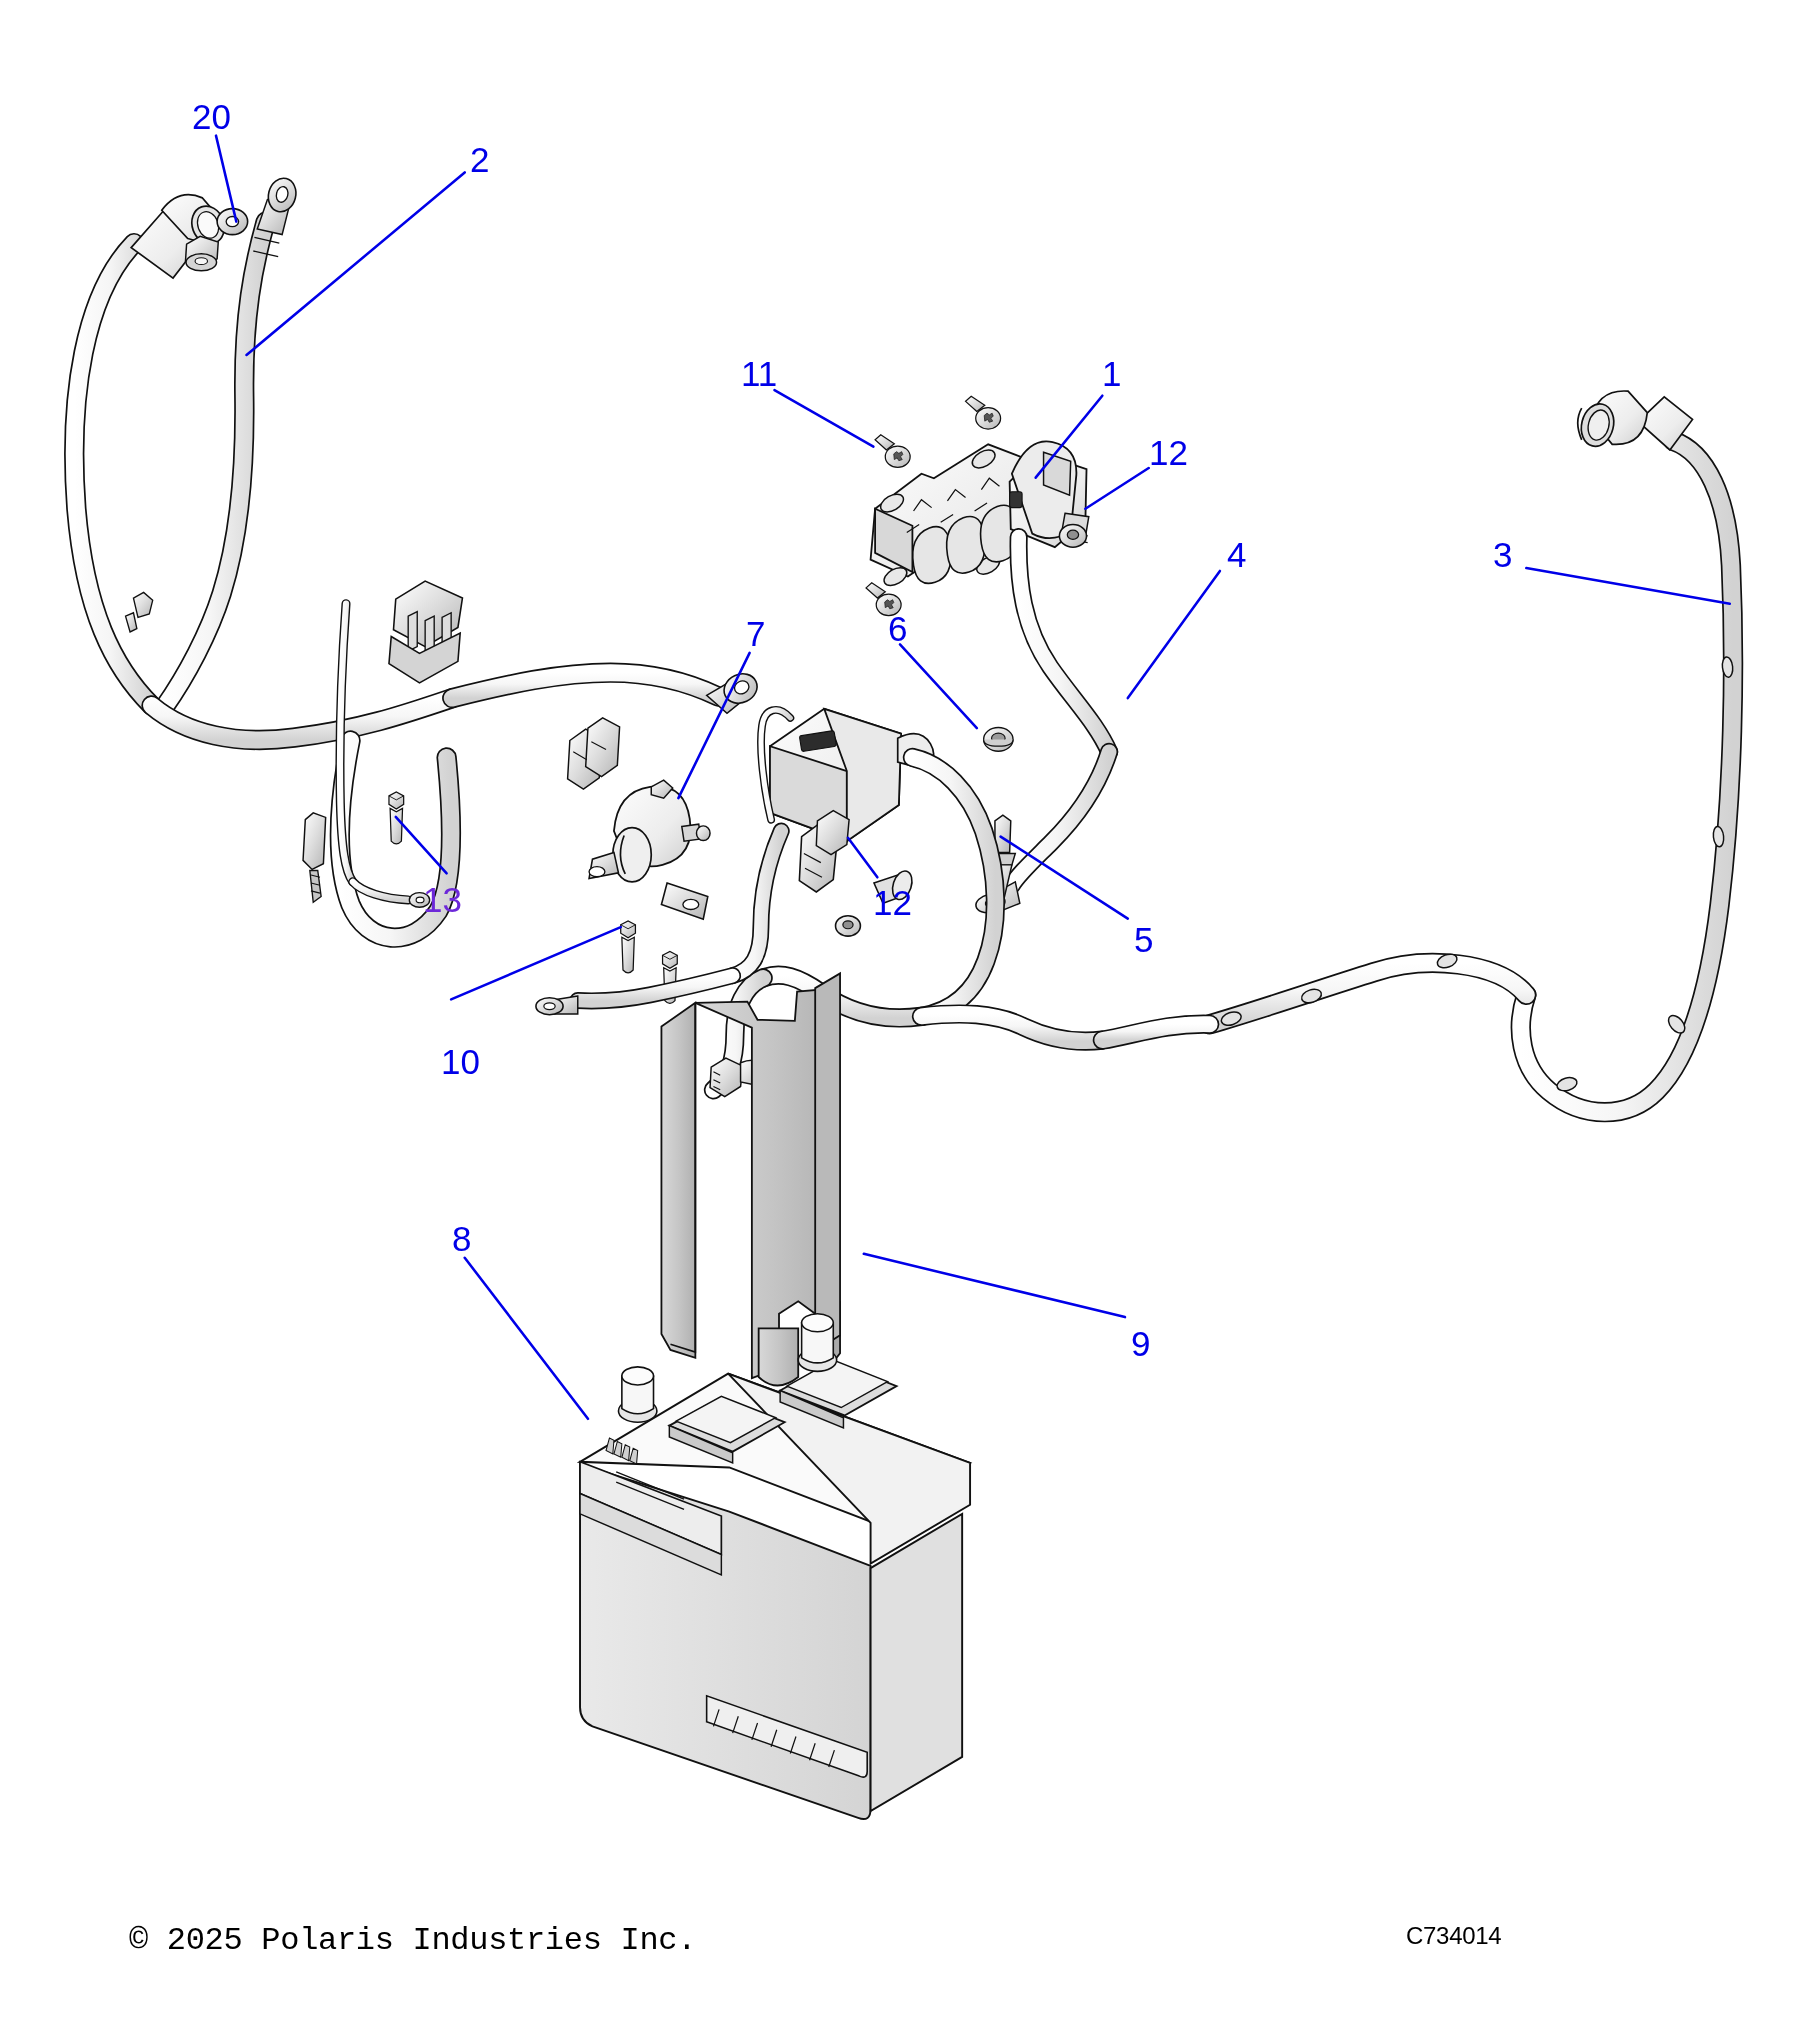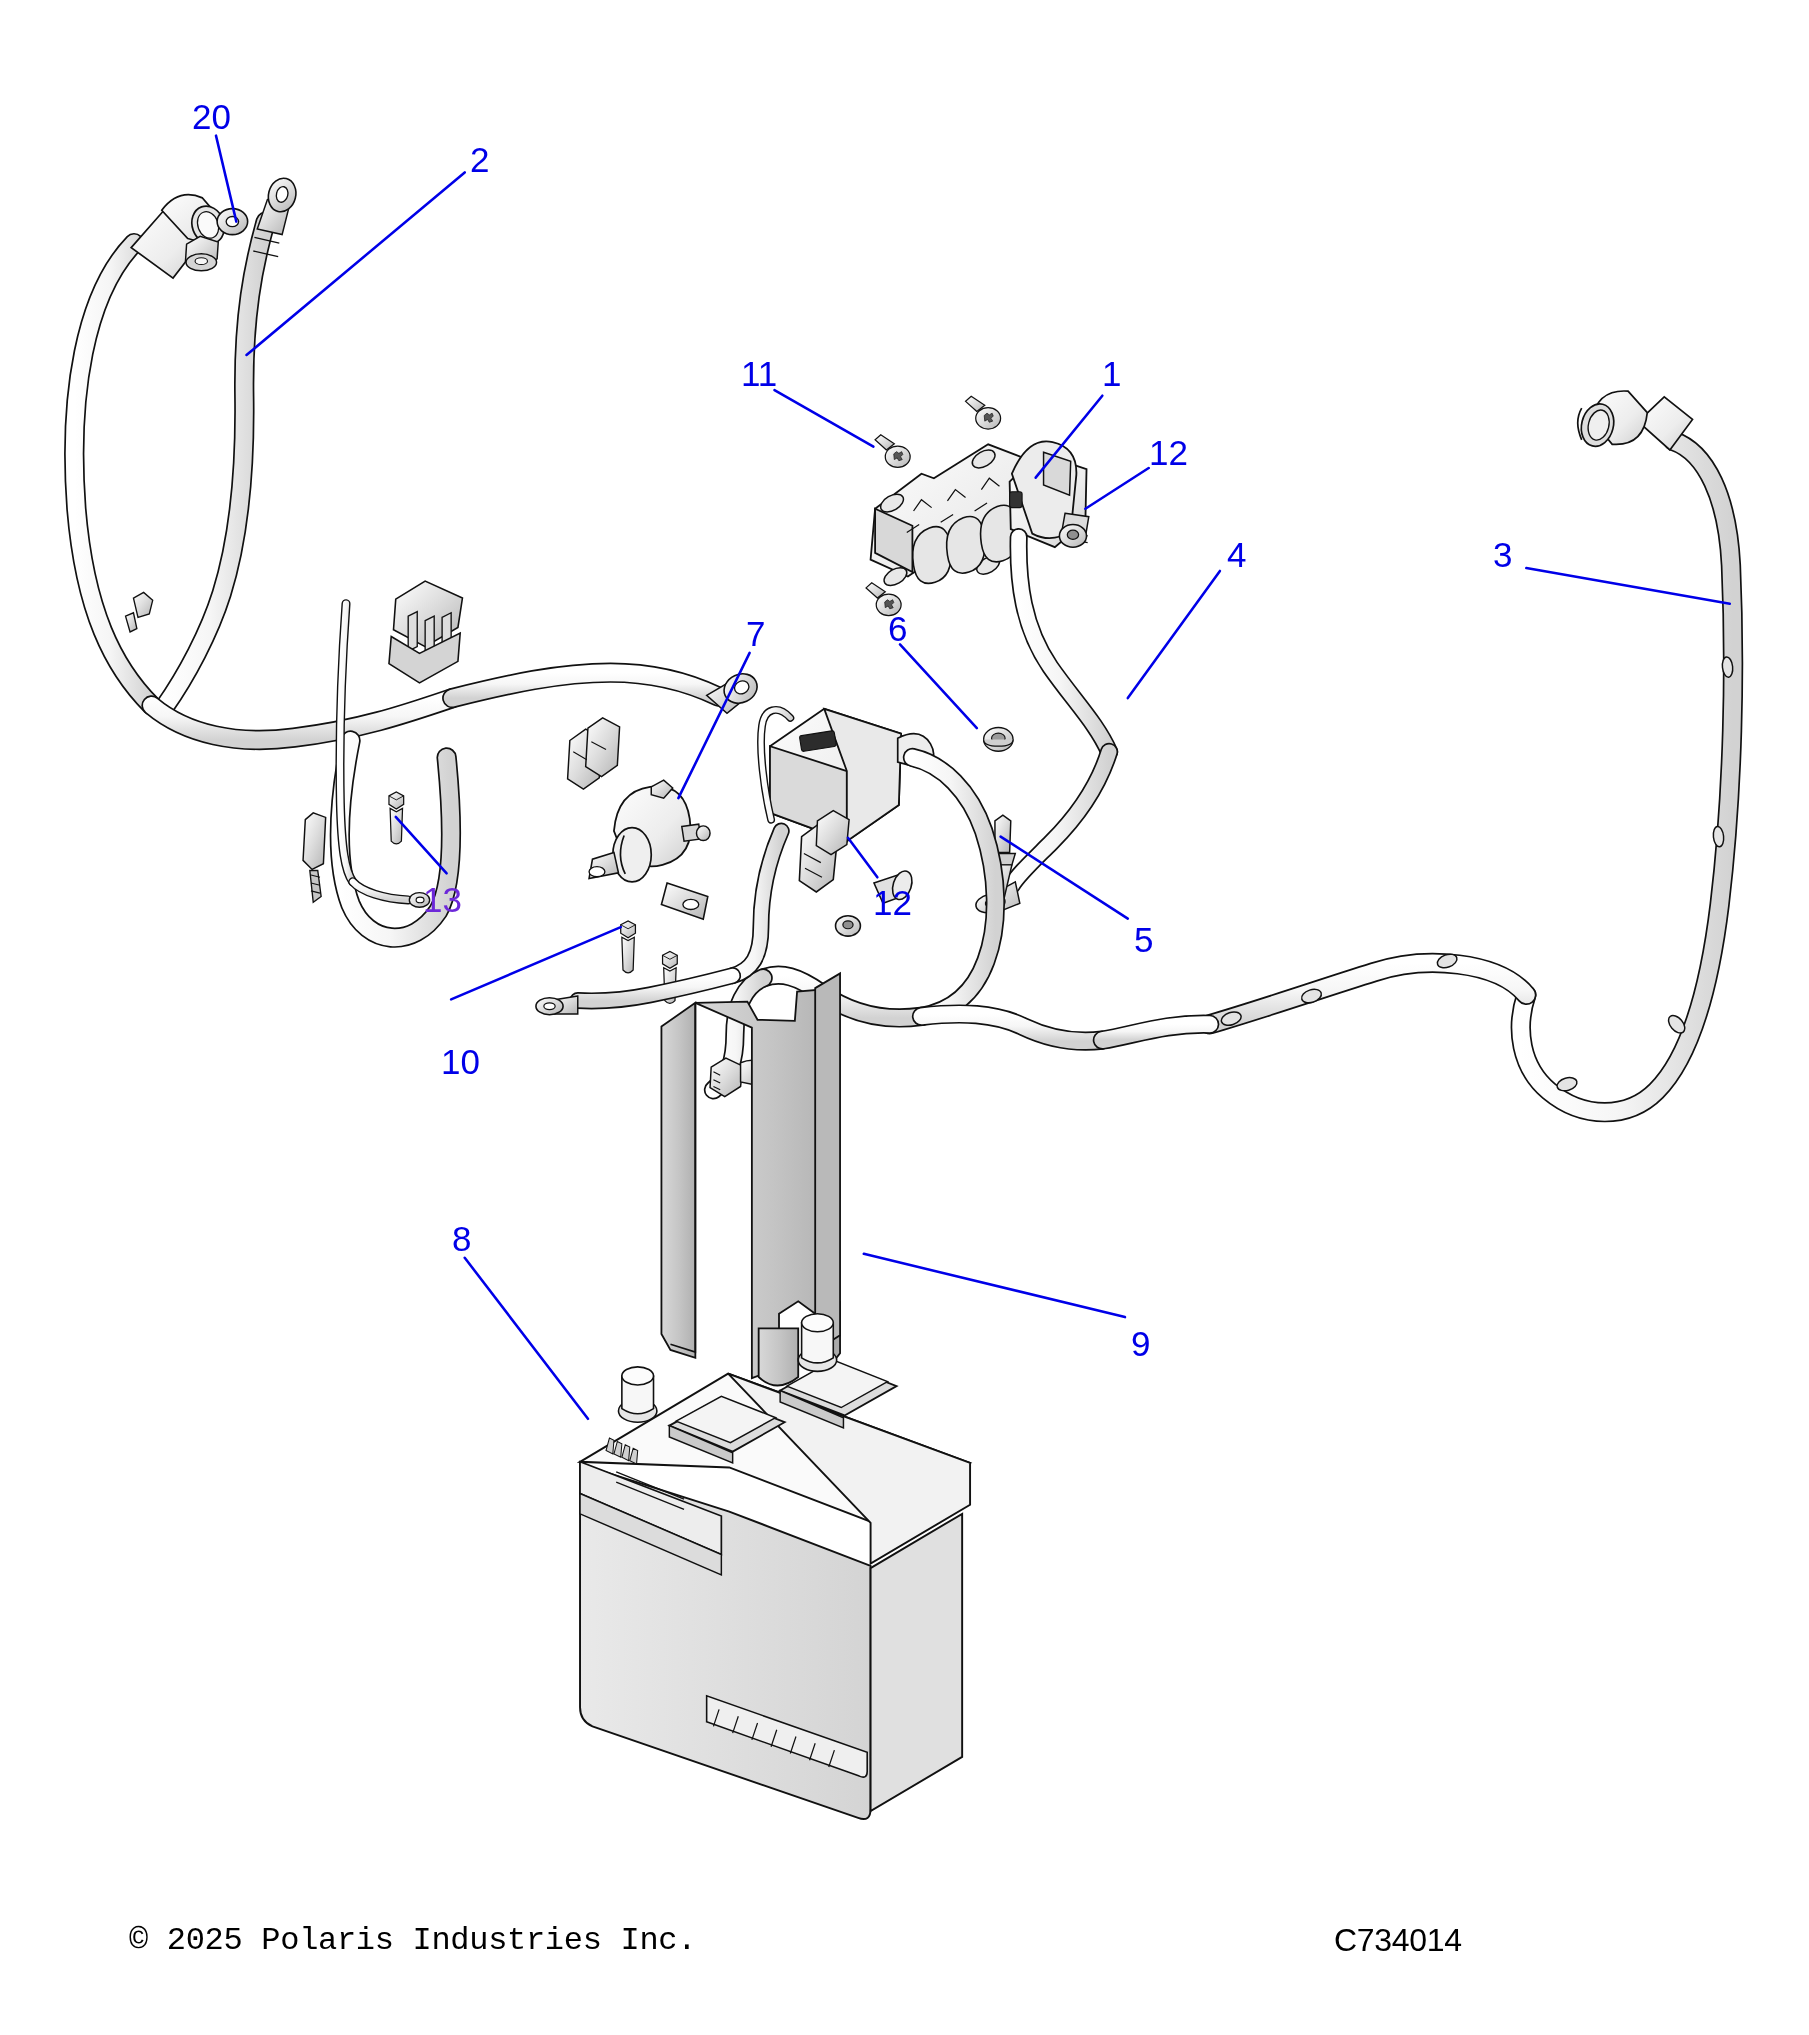--- a/index.html
+++ b/index.html
@@ -4,21 +4,21 @@
 <title>Parts Diagram</title>
 <style>
   html,body{margin:0;padding:0;background:#ffffff;}
   body{width:1809px;height:2035px;font-family:"Liberation Sans",sans-serif;overflow:hidden;}
   #sheet{position:relative;width:1809px;height:2035px;background:#fff;}
   #art{position:absolute;left:0;top:0;width:1809px;height:2035px;}
   .callout{position:absolute;color:#0000E8;font-family:"Liberation Sans",sans-serif;
            font-size:35px;line-height:35px;font-weight:400;white-space:nowrap;}
   .footer-left{position:absolute;left:129px;top:1922px;font-size:32px;color:#000;
                font-family:Liberation Mono, monospace;letter-spacing:-0.3px;}
-  .footer-right{position:absolute;left:1334px;top:1922px;font-size:32px;color:#000;
+  .footer-right{position:absolute;left:1406px;top:1922px;font-size:24px;color:#000;
                 font-family:"Liberation Sans",sans-serif;letter-spacing:-0.3px;}
 </style>
 </head>
 <body>
 
 <div id="sheet">
 
   <svg id="art" viewBox="0 0 3200 3600">
     <defs>
       <linearGradient id="cableG" x1="0" y1="0" x2="0" y2="1">

